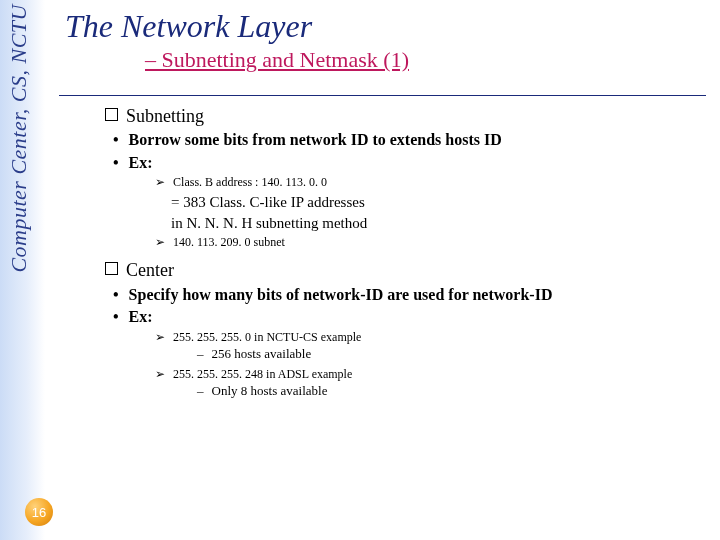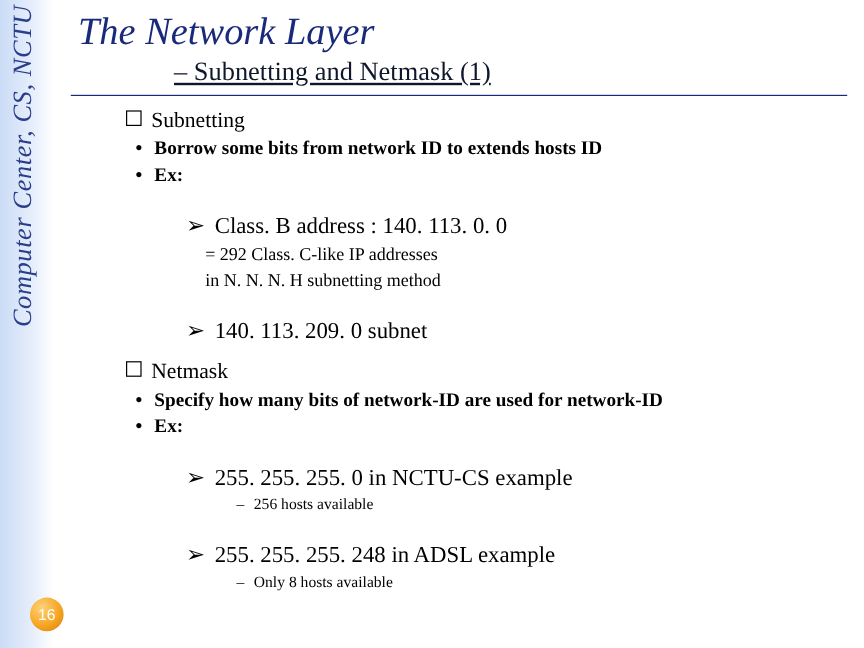--- a/index.html
+++ b/index.html
@@ -60,23 +60,23 @@
     right: 10px;
   }
   .title {
     margin: 0 0 2px 10px;
     font-size: 32px;
     color: #1a2a7a;
     font-weight: normal;
     font-style: italic;
   }
   .subtitle {
-    margin: 0 0 6px 90px;
+    margin: 0 0 22px 90px;
     font-size: 22px;
-    color: #0f172a;
+    color: #be185d;
     text-decoration: underline;
   }
   .hr {
     border: none;
     border-top: 1px solid #1a2a7a;
     margin: 2px 4px 8px 4px;
   }
   .body {
     font-size: 18px;
     color: #000;
@@ -95,22 +95,22 @@
   }
   .lvl2 {
     margin: 1px 0 0 58px;
     font-weight: bold;
     font-size: 16px;
   }
   .lvl2 .dot {
     margin-right: 10px;
   }
   .lvl3 {
-    margin: 19px 0 0 100px;
-    font-size: 19px;
+    margin: 1px 0 0 100px;
+    font-size: 12px;
   }
   .lvl3 .tri {
     margin-right: 8px;
   }
   .lvl3-cont {
     margin: 1px 0 0 116px;
     font-size: 15px;
   }
   .lvl4 {
     margin: 0 0 0 142px;
@@ -147,30 +147,30 @@
       </div>
       <div class="lvl2">
         <span class="dot">•</span><span>Borrow some bits from network ID to extends hosts ID</span>
       </div>
       <div class="lvl2">
         <span class="dot">•</span><span>Ex:</span>
       </div>
       <div class="lvl3">
         <span class="tri">➢</span><span>Class. B address : 140. 113. 0. 0</span>
       </div>
-      <div class="lvl3-cont">= 292 Class. C-like IP addresses</div>
+      <div class="lvl3-cont">= 383 Class. C-like IP addresses</div>
       <div class="lvl3-cont">in N. N. N. H subnetting method</div>
       <div class="lvl3">
         <span class="tri">➢</span><span>140. 113. 209. 0 subnet</span>
       </div>
 
       <div class="gap-md"></div>
 
       <div class="lvl1">
-        <span class="marker"></span><span>Netmask</span>
+        <span class="marker"></span><span>Center</span>
       </div>
       <div class="lvl2">
         <span class="dot">•</span><span>Specify how many bits of network-ID are used for network-ID</span>
       </div>
       <div class="lvl2">
         <span class="dot">•</span><span>Ex:</span>
       </div>
       <div class="lvl3">
         <span class="tri">➢</span><span>255. 255. 255. 0 in NCTU-CS example</span>
       </div>

